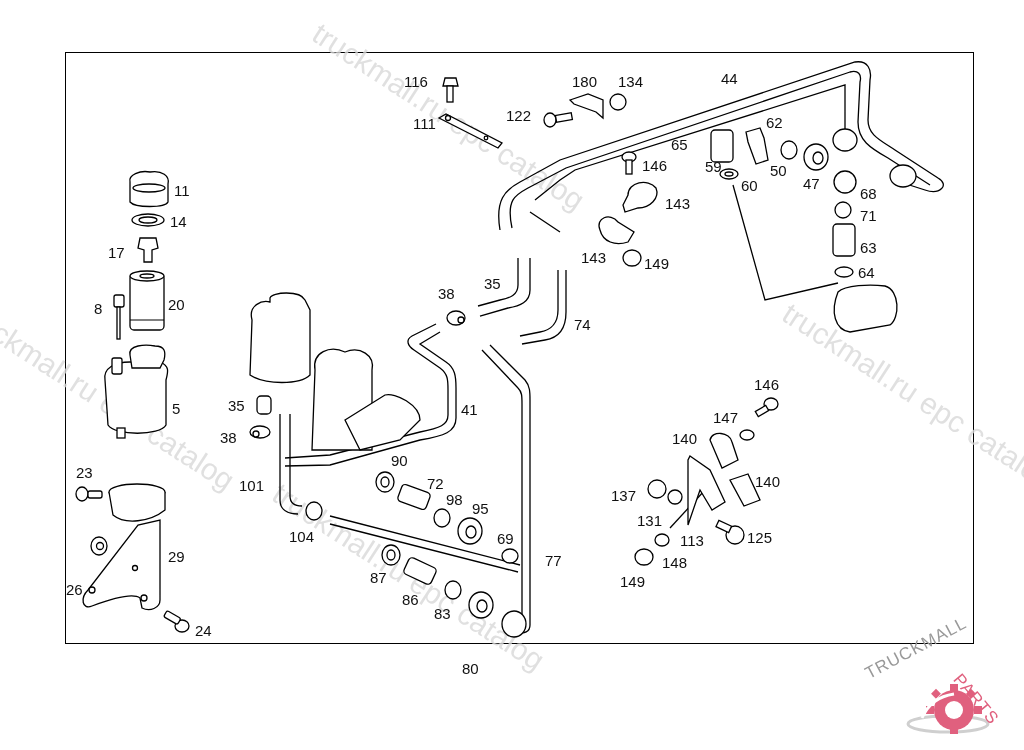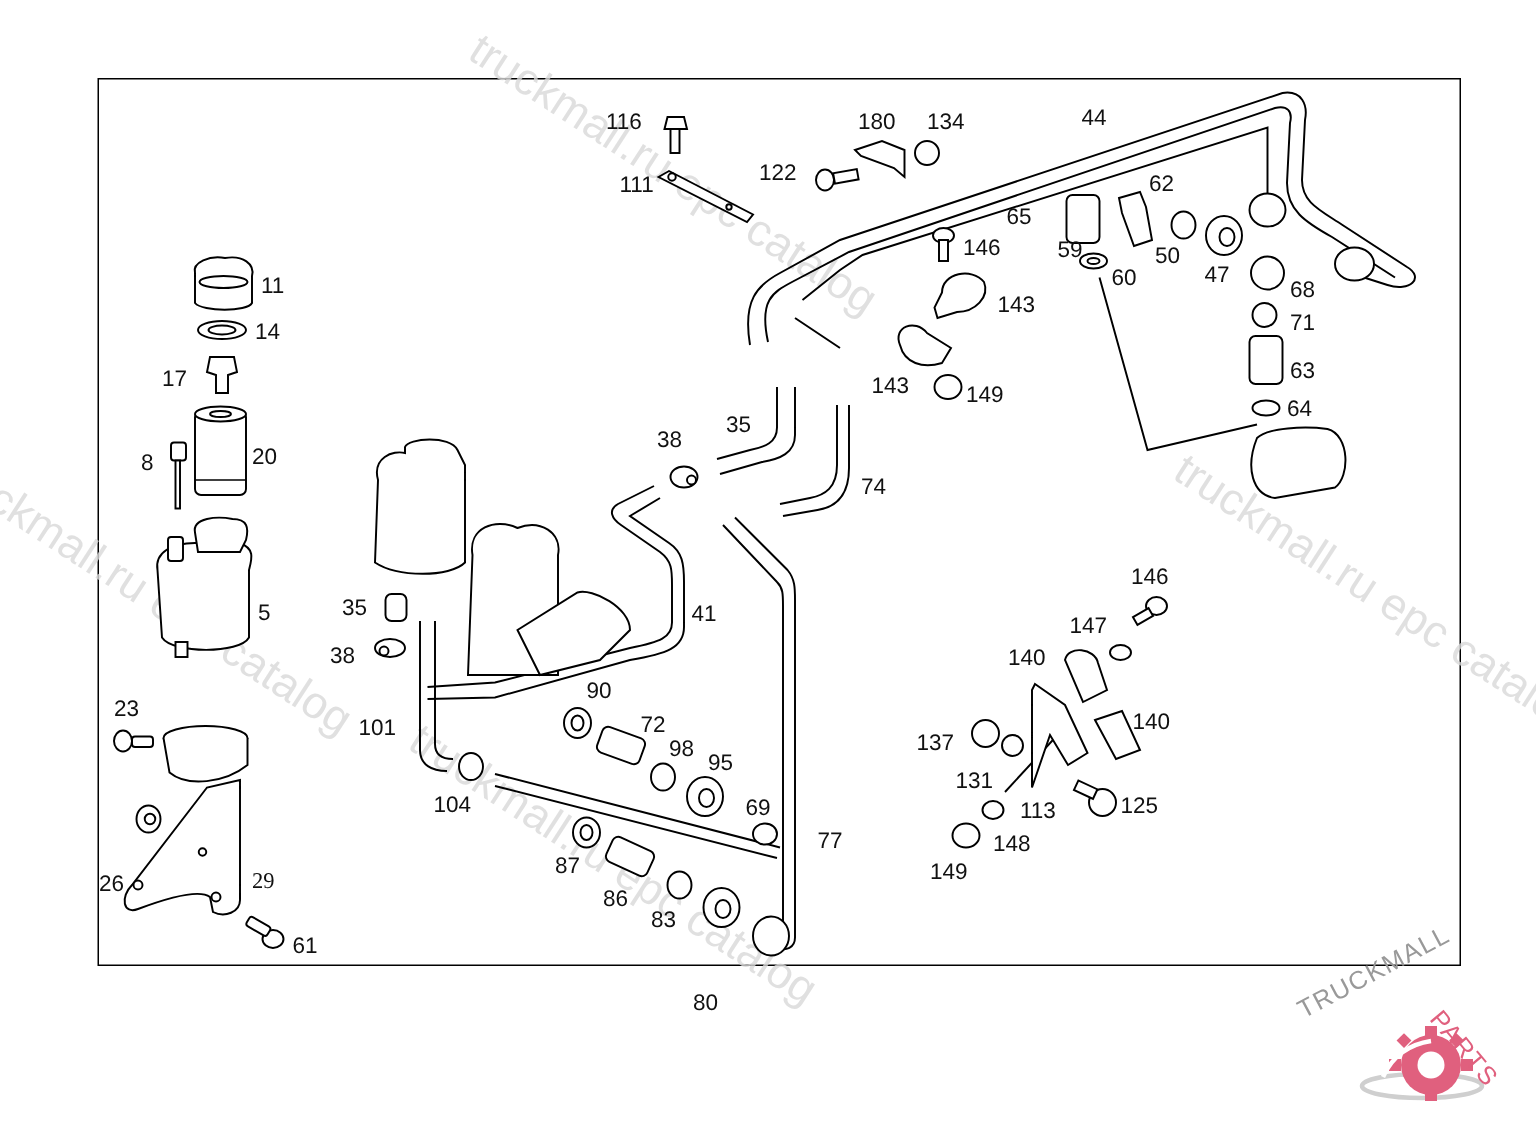--- a/index.html
+++ b/index.html
@@ -307,22 +307,22 @@
     <span class="lbl" style="left: 497px; top: 531px;">69</span>
     <span class="lbl" style="left: 545px; top: 553px;">77</span>
     <span class="lbl" style="left: 239px; top: 478px;">101</span>
     <span class="lbl" style="left: 289px; top: 529px;">104</span>
     <span class="lbl" style="left: 370px; top: 570px;">87</span>
     <span class="lbl" style="left: 402px; top: 592px;">86</span>
     <span class="lbl" style="left: 434px; top: 606px;">83</span>
     <span class="lbl" style="left: 462px; top: 625px; margin-top: 36px;">80</span>
     <span class="lbl" style="left: 76px; top: 465px;">23</span>
     <span class="lbl" style="left: 66px; top: 582px;">26</span>
-    <span class="lbl" style="left: 168px; top: 581px; font-family: Liberation Serif, serif;">29</span>
-    <span class="lbl" style="left: 195px; top: 623px;">61</span>
+    <span class="lbl" style="left: 168px; top: 549px;">29</span>
+    <span class="lbl" style="left: 195px; top: 623px;">24</span>
     <span class="lbl" style="left: 754px; top: 377px;">146</span>
     <span class="lbl" style="left: 713px; top: 410px;">147</span>
     <span class="lbl" style="left: 672px; top: 431px;">140</span>
     <span class="lbl" style="left: 755px; top: 474px;">140</span>
     <span class="lbl" style="left: 611px; top: 488px;">137</span>
     <span class="lbl" style="left: 637px; top: 513px; text-align: center;">131</span>
     <span class="lbl" style="left: 680px; top: 533px;">113</span>
     <span class="lbl" style="left: 747px; top: 530px;">125</span>
     <span class="lbl" style="left: 662px; top: 555px;">148</span>
     <span class="lbl" style="left: 620px; top: 574px;">149</span>

